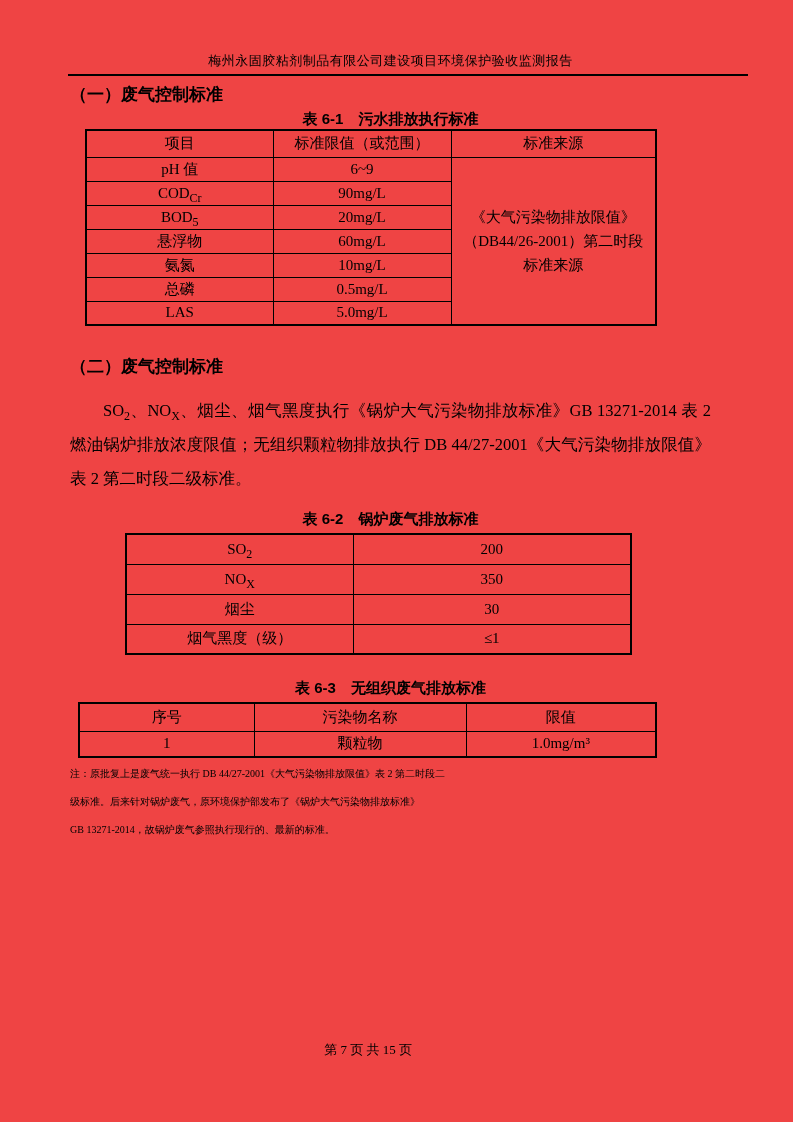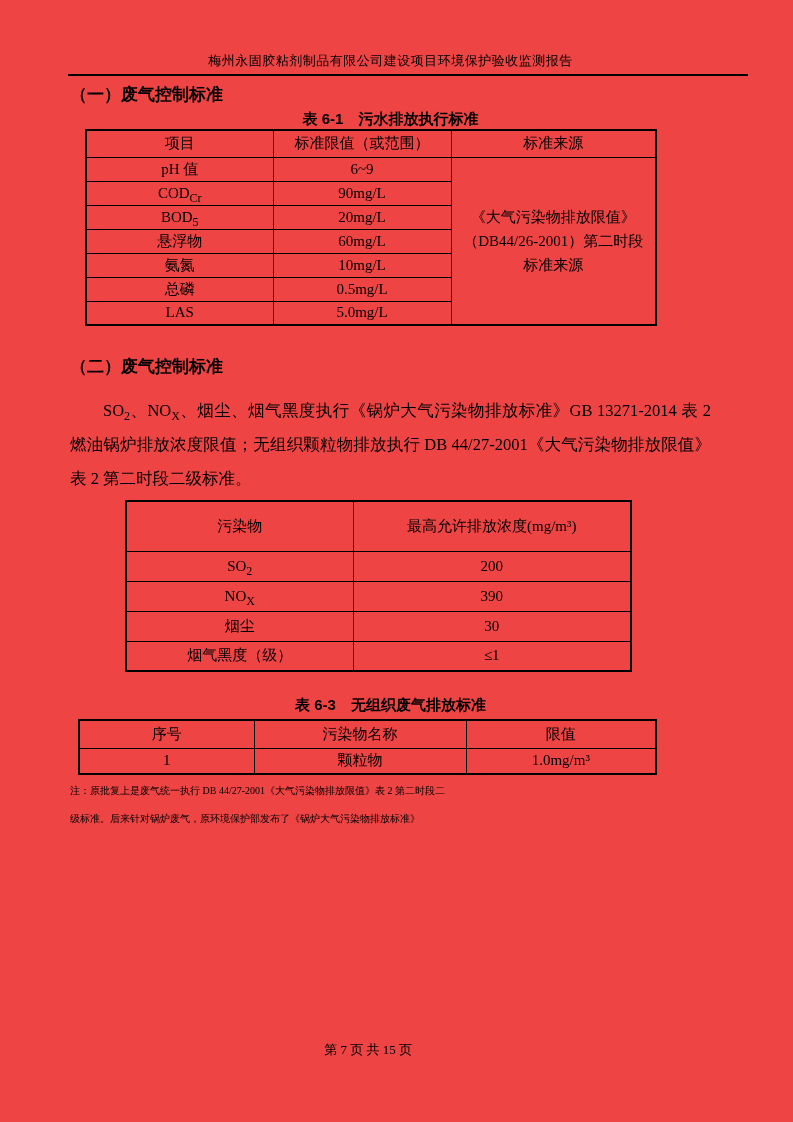--- a/index.html
+++ b/index.html
@@ -117,38 +117,35 @@
       <td><span>LAS</span><sub></sub></td>
       <td>5.0mg/L</td>
     </tr>
   </tbody>
     </table>
 
   <div class="sec-heading sec2">（二）废气控制标准</div>
 
   <p class="body-para para2"><span>SO</span><sub>2</sub><span>、NO</span><sub>X</sub><span>、烟尘、烟气黑度执行《锅炉大气污染物排放标准》GB 13271-2014 表 2 燃油锅炉排放浓度限值；无组织颗粒物排放执行 DB 44/27-2001《大气污染物排放限值》表 2 第二时段二级标准。</span></p>
 
+  <div class="tbl-caption cap2">表 6-2　锅炉废气排放标准</div>
 
   <table class="t t2">
     <colgroup>
         <col style="width:227px">
         <col style="width:278px">
       </colgroup>
     <tbody>
-        <tr class="hrow">
-      <td>污染物</td>
-      <td>最高允许排放浓度(mg/m³)</td>
-    </tr>
     <tr class="drow">
       <td><span>SO</span><sub>2</sub></td>
       <td>200</td>
     </tr>
     <tr class="drow">
       <td><span>NO</span><sub>X</sub></td>
-      <td>390</td>
+      <td>350</td>
     </tr>
     <tr class="drow">
       <td><span>烟尘</span><sub></sub></td>
       <td>30</td>
     </tr>
     <tr class="drow">
       <td><span>烟气黑度（级）</span><sub></sub></td>
       <td>≤1</td>
     </tr>
   </tbody>
@@ -172,17 +169,18 @@
       <td>1</td>
       <td>颗粒物</td>
       <td>1.0mg/m³</td>
     </tr>
   </tbody>
     </table>
 
   <div class="note">
     <div class="note-line">注：原批复上是废气统一执行 DB 44/27-2001《大气污染物排放限值》表 2 第二时段二</div>
     <div class="note-line">级标准。后来针对锅炉废气，原环境保护部发布了《锅炉大气污染物排放标准》</div>
+    <div class="note-line">GB 13271-2014，故锅炉废气参照执行现行的、最新的标准。</div>
   </div>
 
   <div class="page-footer">第 7 页 共 15 页</div>
 
 </div>
 
 </body></html>

